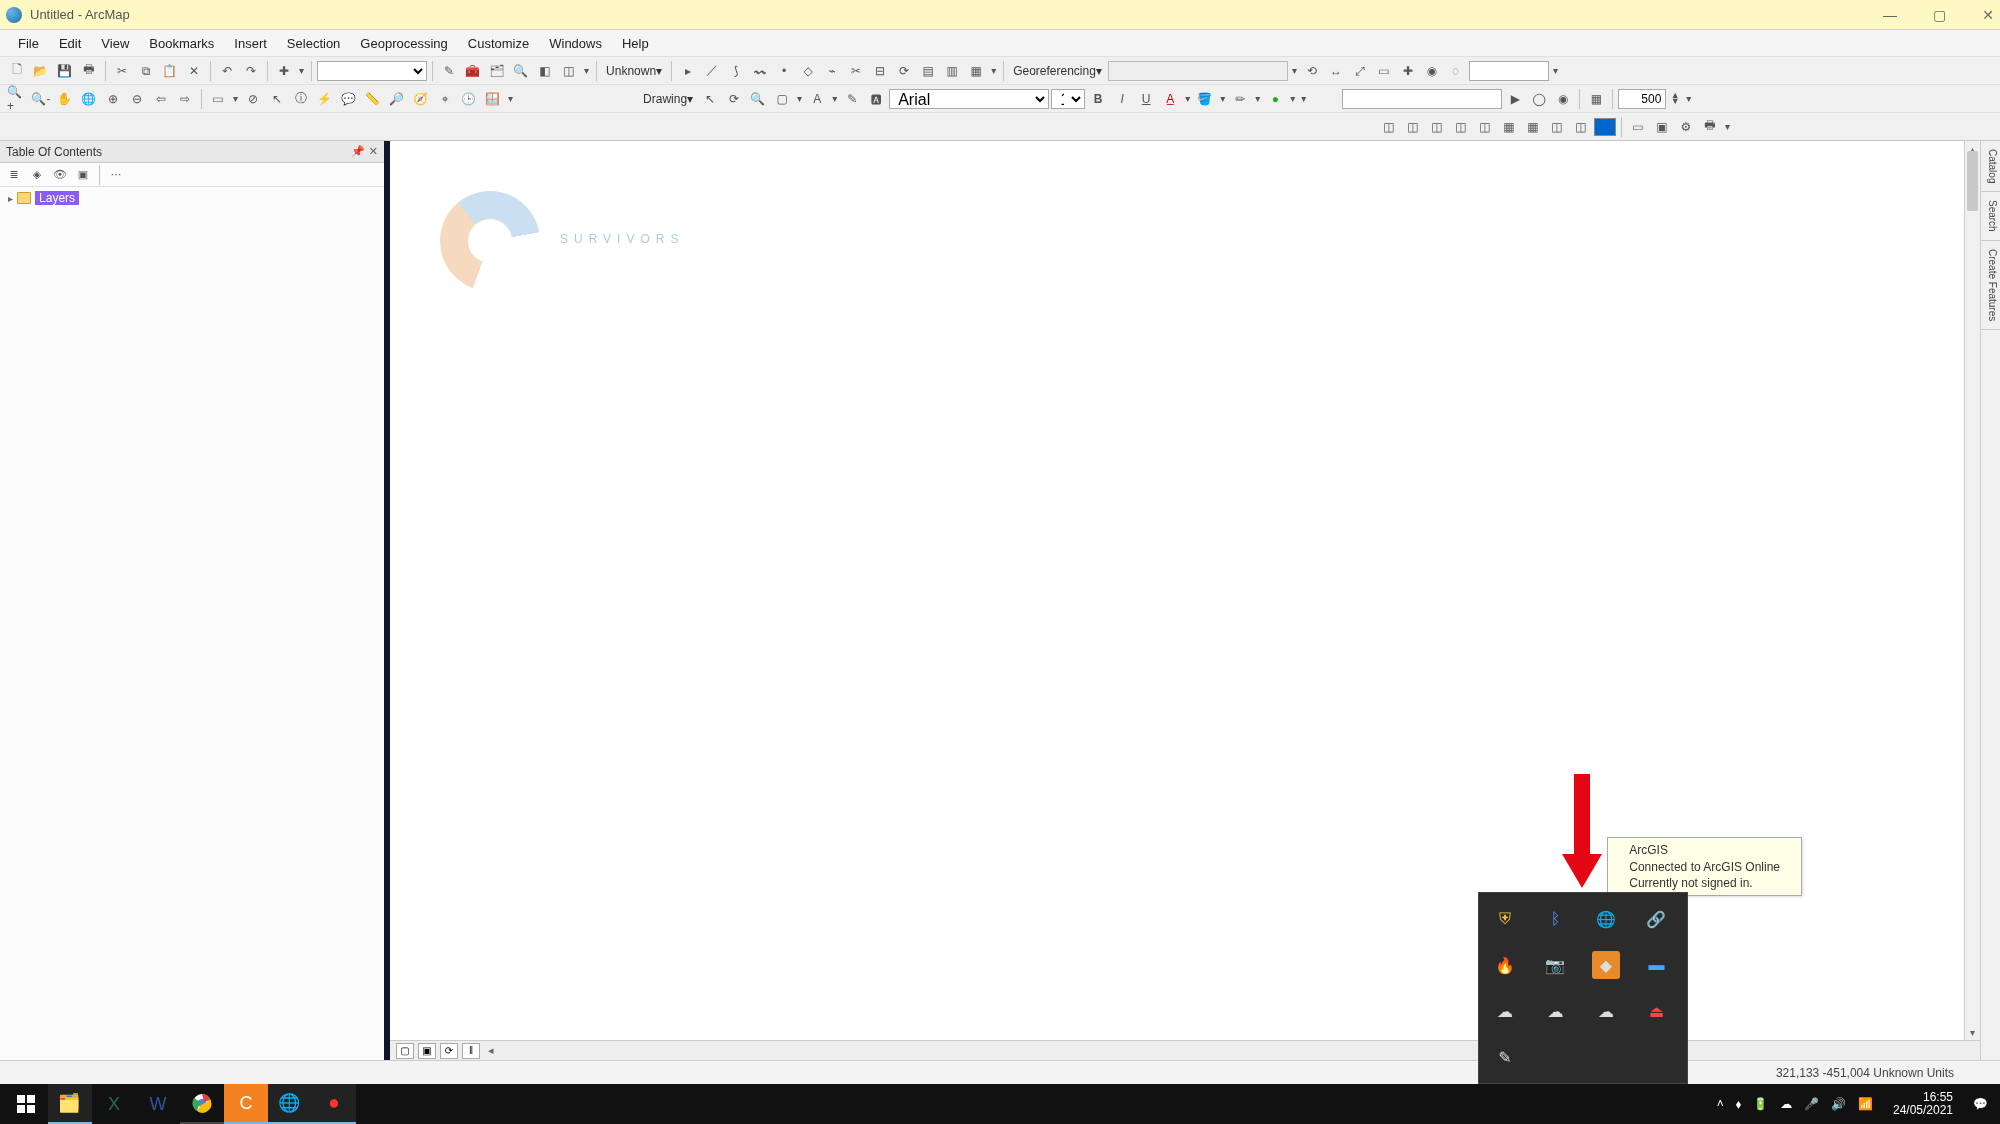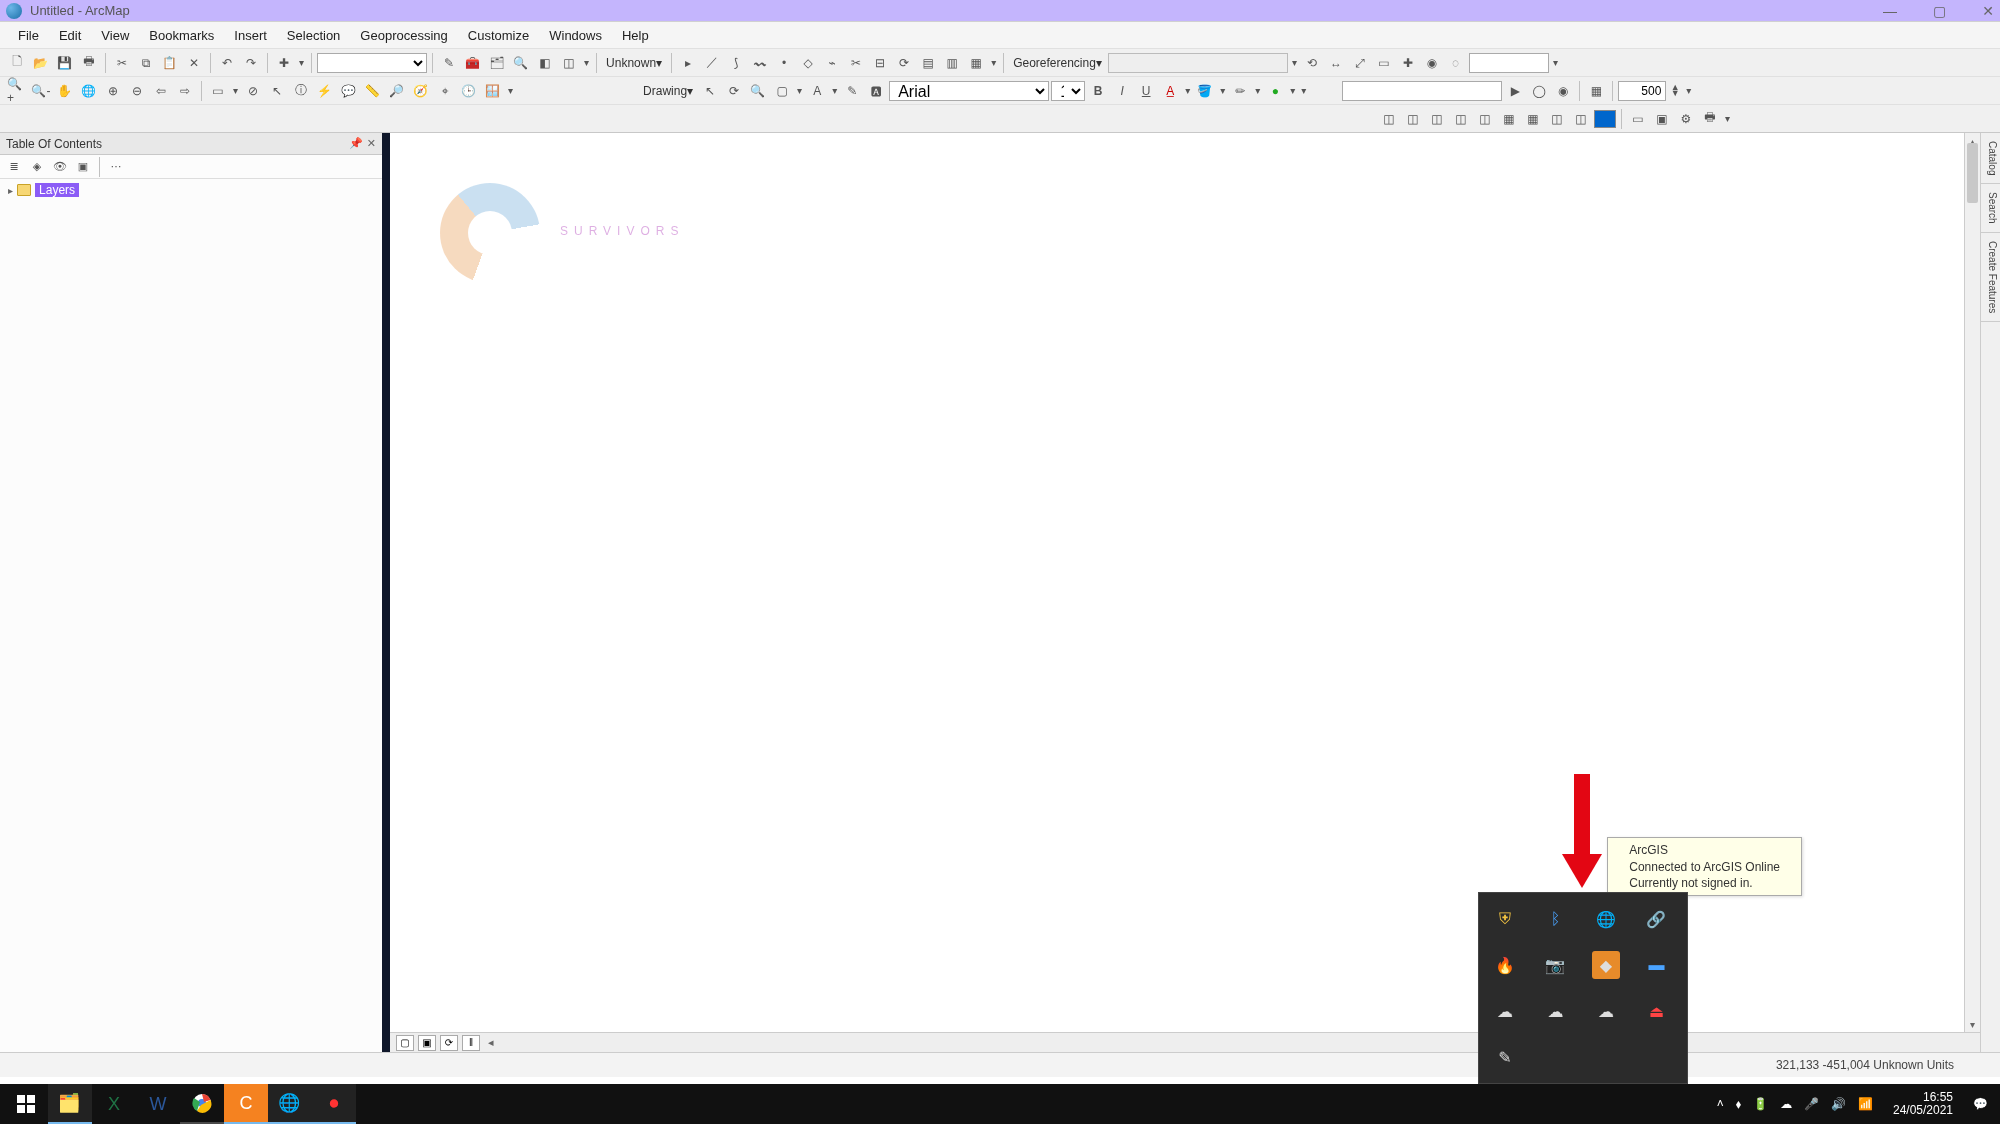--- a/index.html
+++ b/index.html
@@ -1,19 +1,19 @@
 <!DOCTYPE html>
 <html><head>
 <meta charset="utf-8">
 <style>
 * { margin: 0; padding: 0; box-sizing: border-box; font-family: "Segoe UI", Tahoma, sans-serif; }
 body { background: #fff; overflow: hidden; width: 2000px; height: 1124px; position: relative; }
 
 
-.titlebar { height: 22px; background: #c4b5fd; border-bottom: 1px solid #d0d0d0; display: flex; align-items: center; padding: 0 6px; font-size: 13px; color: #555; }
+.titlebar { height: 30px; background: #fef9c3; border-bottom: 1px solid #d0d0d0; display: flex; align-items: center; padding: 0 6px; font-size: 13px; color: #555; }
 .titlebar .app-icon { width: 16px; height: 16px; border-radius: 50%; background: radial-gradient(circle at 30% 30%, #6bb6e8, #1a6fa8); margin-right: 8px; }
 .titlebar .window-controls { margin-left: auto; display: flex; gap: 36px; color: #666; font-size: 14px; }
 .titlebar .window-controls span { cursor: pointer; }
 
 
 .menubar { height: 26px; background: #f5f5f5; display: flex; align-items: center; padding: 0 8px; font-size: 13px; color: #222; }
 .menubar .menu-item { padding: 4px 10px; cursor: pointer; }
 
 
 .toolbar-area { background: #f0f0f0; border-bottom: 1px solid #c8c8c8; }
@@ -27,41 +27,41 @@
 .tb-label { font-size: 12px; color: #333; padding: 0 4px; }
 .tb-dropdown { font-size: 10px; color: #555; padding: 0 2px; }
 .georef-combo { width: 180px; height: 20px; background: #eee; border: 1px solid #bbb; }
 .tb-input { height: 20px; border: 1px solid #aaa; background: #fff; font-size: 12px; padding: 0 4px; }
 .tb-input.long { width: 160px; }
 .tb-input.short { width: 48px; text-align: right; }
 .tb-colorswatch { width: 22px; height: 18px; border: 1px solid #888; background: #0066cc; }
 
 
 .main { display: flex; height: calc(100% - 30px - 26px - 84px - 40px - 25px); }
-.toc-panel { width: 390px; border-right: 8px solid #0f172a; background: #fcfcfc; display: flex; flex-direction: column; }
+.toc-panel { width: 390px; border-right: 6px solid #0f172a; background: #fcfcfc; display: flex; flex-direction: column; }
 .toc-header { height: 22px; background: #e8e8e8; border-bottom: 1px solid #c8c8c8; display: flex; align-items: center; padding: 0 6px; font-size: 12px; color: #333; }
 .toc-header .pin-close { margin-left: auto; display: flex; gap: 4px; font-size: 11px; color: #666; }
 .toc-toolbar { height: 24px; display: flex; align-items: center; padding: 2px 4px; gap: 3px; border-bottom: 1px solid #ddd; }
 .toc-toolbar .tb-btn { width: 20px; height: 20px; font-size: 11px; }
 .toc-tree { flex: 1; padding: 4px 8px; font-size: 12px; }
 .toc-tree .layers-root { display: flex; align-items: center; gap: 4px; }
 .toc-tree .folder-icon { width: 14px; height: 12px; background: #f7d774; border: 1px solid #c9a227; border-radius: 1px; }
 .toc-tree .layers-label { background: #8b5cf6; color: #fff; padding: 0 4px; }
 
 .map-area { flex: 1; position: relative; background: #fff; }
 .map-canvas { position: absolute; inset: 0; overflow: hidden; }
 .watermark { position: absolute; top: 50px; left: 50px; display: flex; align-items: center; gap: 16px; opacity: 0.35; }
 .wm-logo { width: 100px; height: 100px; position: relative; }
 .wm-logo .seg { position: absolute; width: 100px; height: 100px; border-radius: 50%; }
 .wm-logo .s1 { background: conic-gradient(from 200deg, #e8964a 0 120deg, transparent 120deg); }
 .wm-logo .s2 { background: conic-gradient(from 320deg, #6aa8d8 0 120deg, transparent 120deg); }
 .wm-logo .hole { position: absolute; width: 44px; height: 44px; background: #fff; border-radius: 50%; top: 28px; left: 28px; }
 .wm-text { display: flex; flex-direction: column; }
 .wm-title { font-size: 48px; font-weight: 600; color: #5a93c2; letter-spacing: 1px; }
-.wm-sub { font-size: 12px; letter-spacing: 6px; color: #a21caf; margin-top: -4px; padding-left: 4px; }
+.wm-sub { font-size: 12px; letter-spacing: 6px; color: #0369a1; margin-top: -4px; padding-left: 4px; }
 
 .map-nav { height: 20px; background: #eee; border-top: 1px solid #ccc; display: flex; align-items: center; padding: 0 6px; gap: 4px; font-size: 11px; position: absolute; bottom: 0; left: 0; right: 0; }
 .map-nav .tab { width: 18px; height: 16px; border: 1px solid #aaa; background: #fff; display: inline-flex; align-items: center; justify-content: center; font-size: 10px; }
 
 
 .right-docks { width: 20px; background: #f0f0f0; border-left: 1px solid #ccc; display: flex; flex-direction: column; }
 .dock-tab { writing-mode: vertical-rl; font-size: 10px; color: #444; padding: 8px 2px; border-bottom: 1px solid #ccc; cursor: pointer; text-align: center; }
 
 
 .statusbar { height: 25px; background: #f3f3f3; border-top: 1px solid #ccc; display: flex; align-items: center; font-size: 12px; color: #444; padding: 0 10px; }

